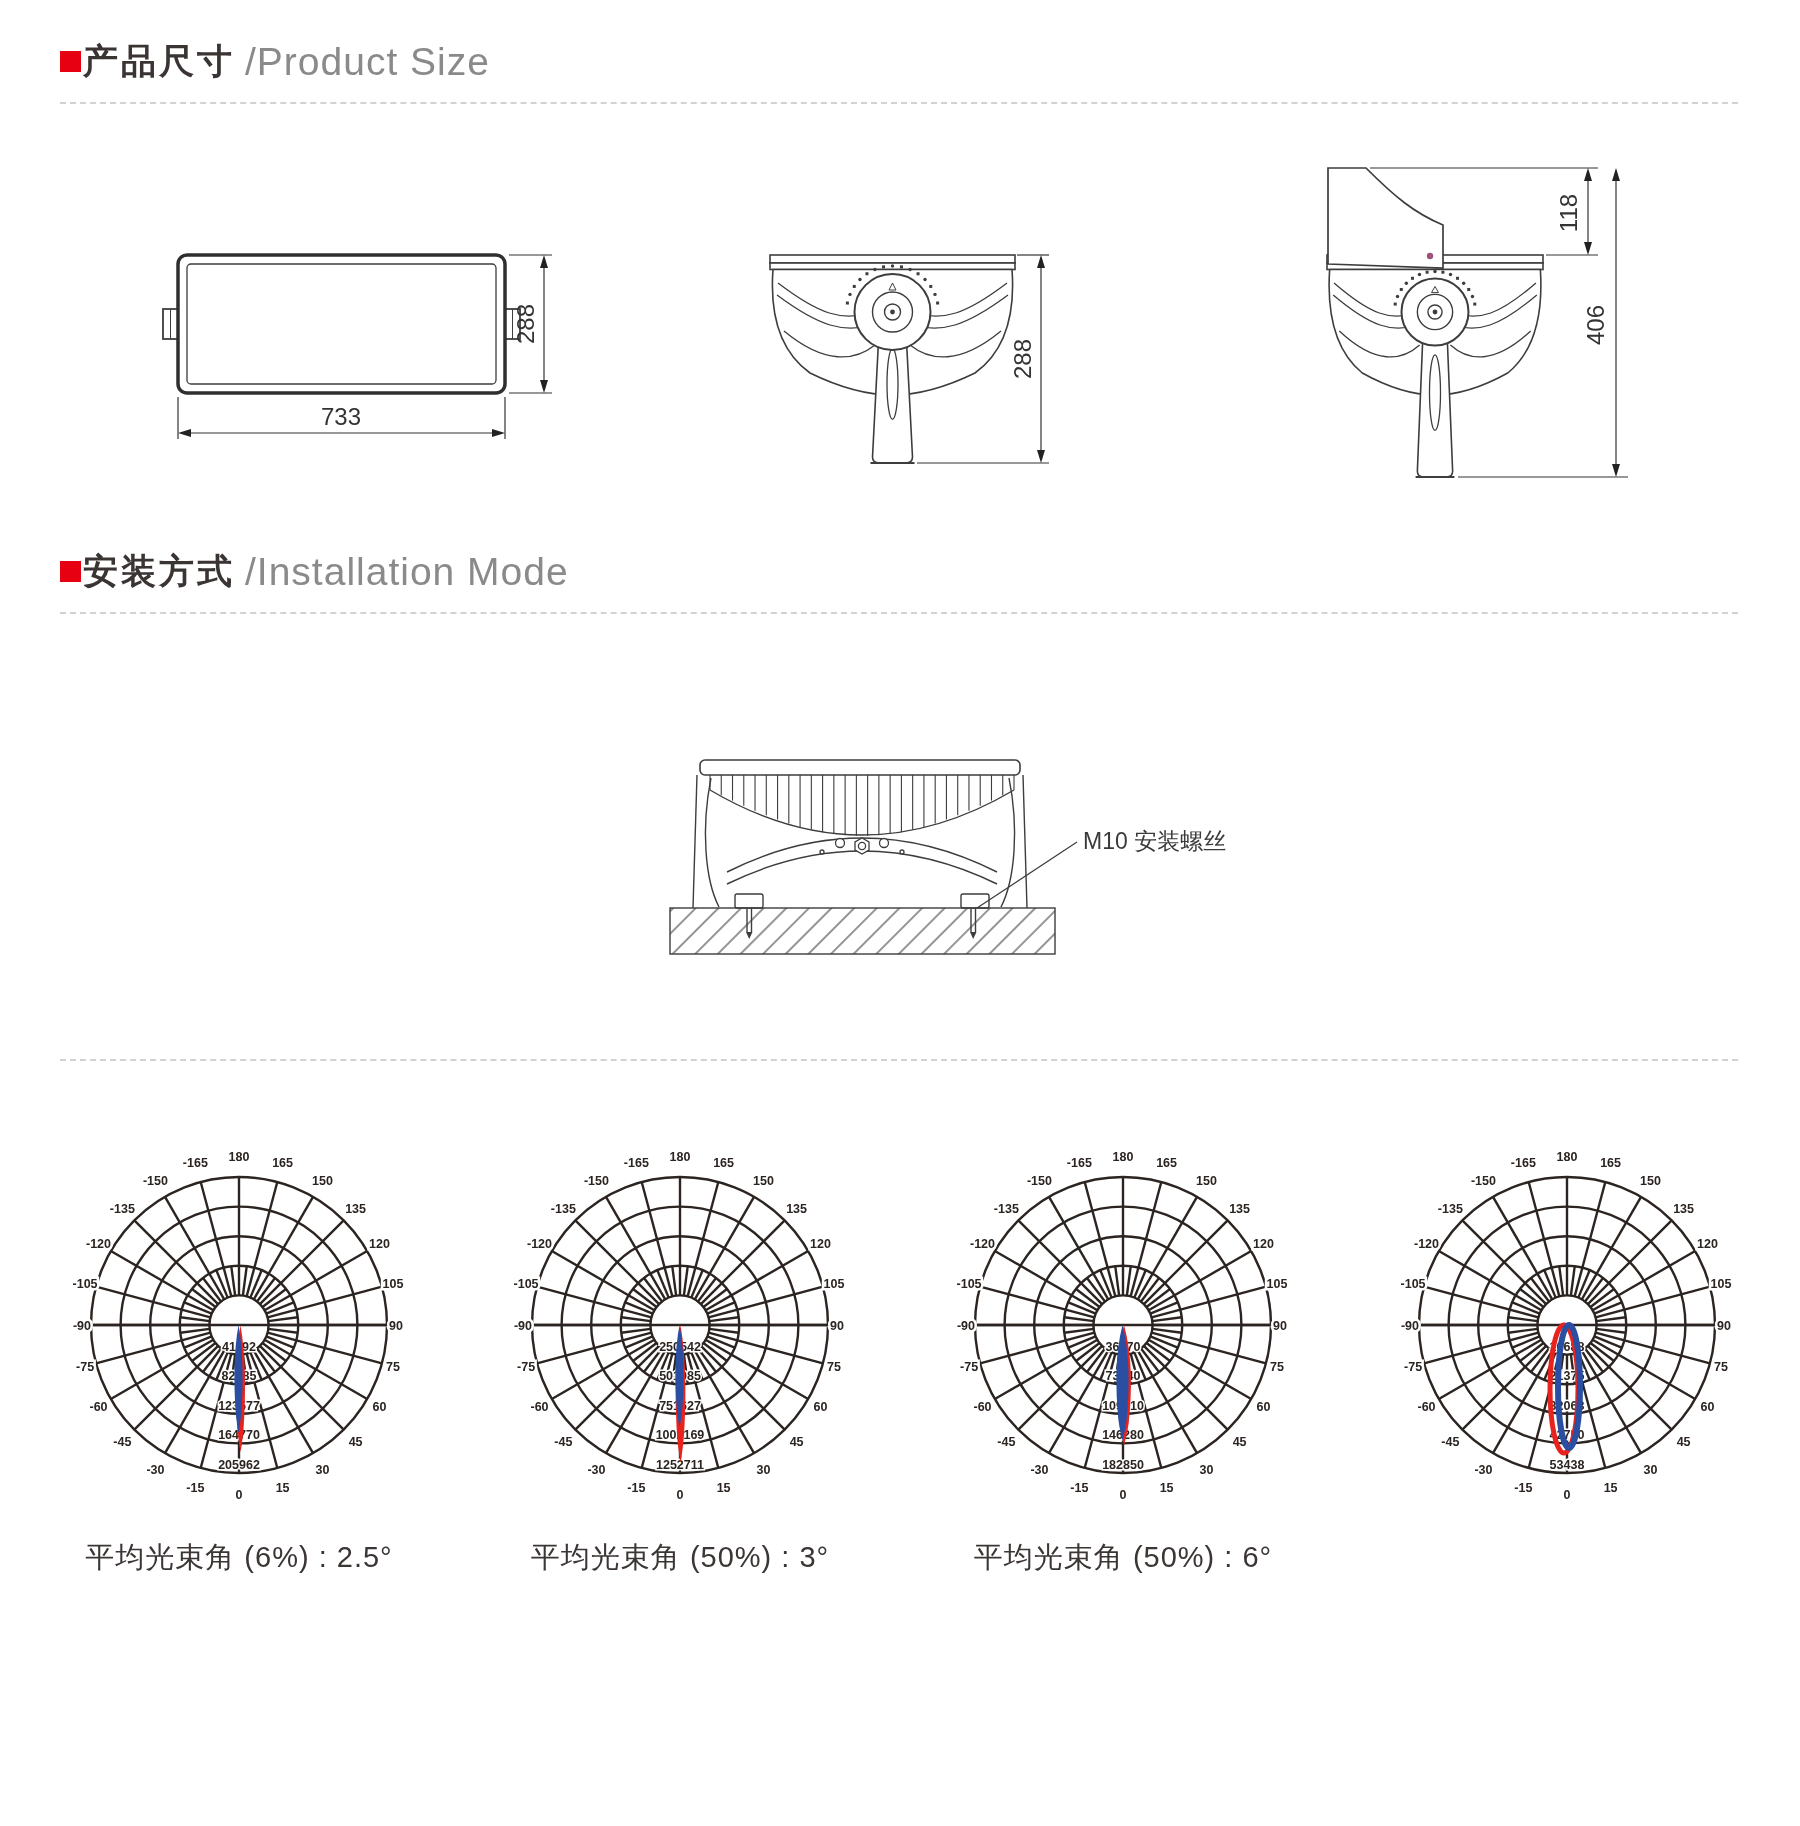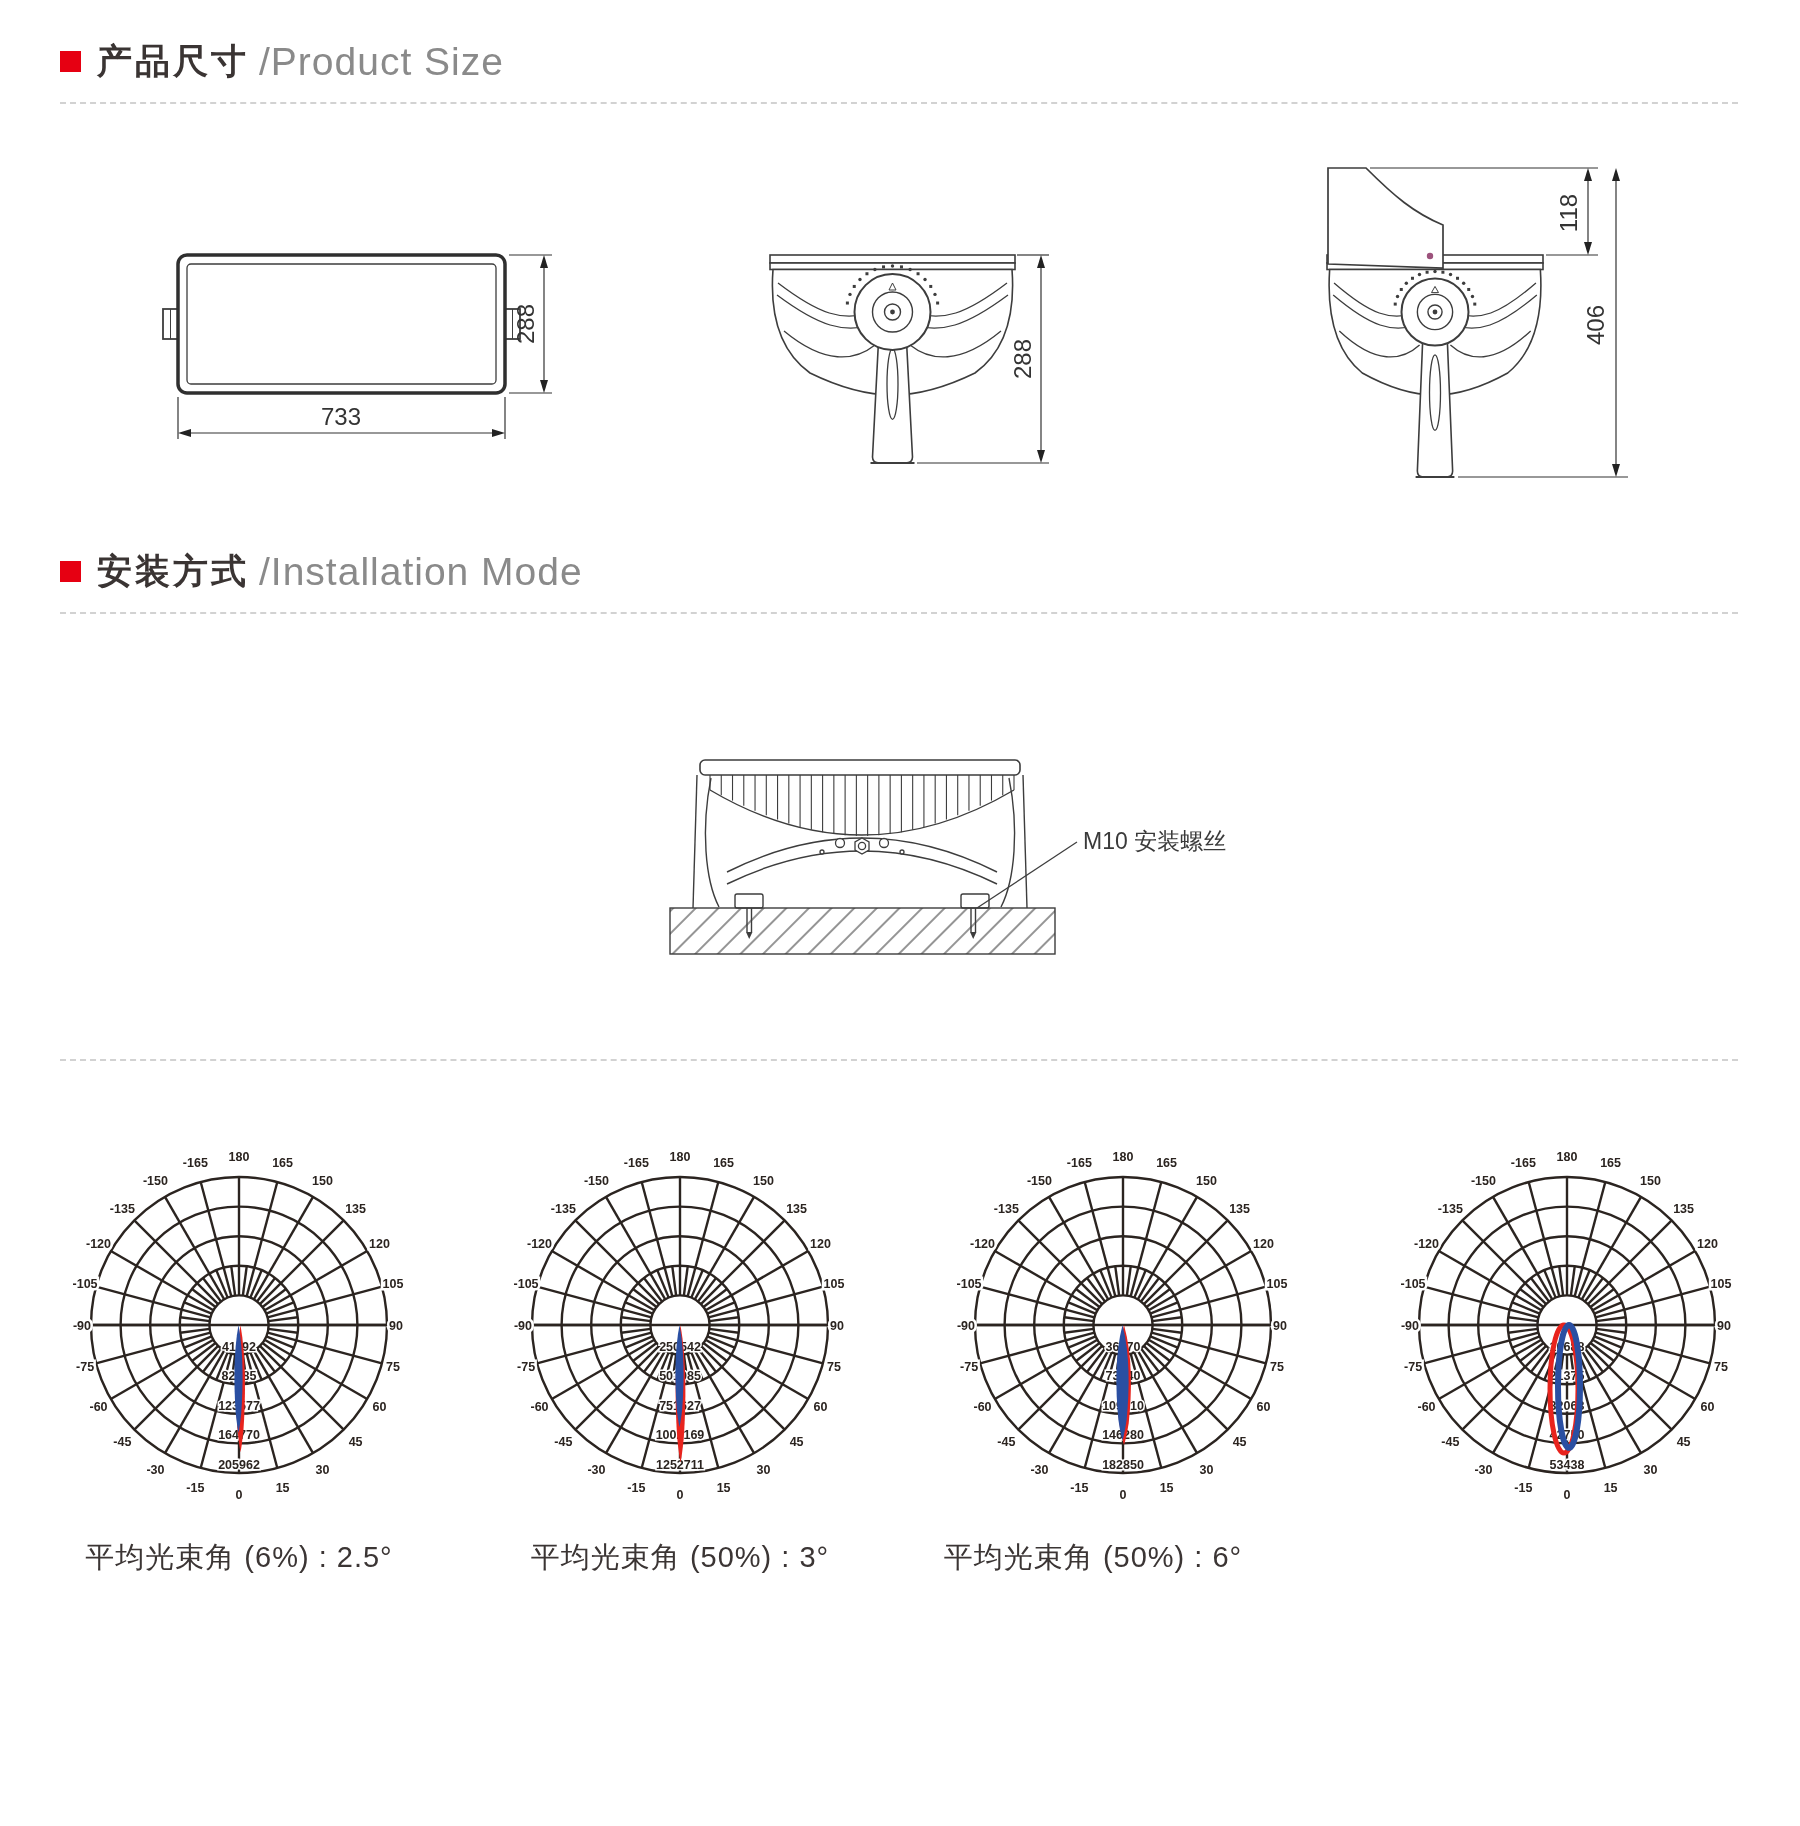--- a/index.html
+++ b/index.html
@@ -1,21 +1,21 @@
 <!DOCTYPE html>
 <html><head>
 <meta charset="utf-8">
 <style>
   html,body{margin:0;padding:0;background:#fff;}
   body{font-family:"Liberation Sans","DejaVu Sans",sans-serif;}
   .page{position:relative;width:1800px;height:1826px;background:#fff;overflow:hidden;}
   .sec{position:absolute;left:60px;right:62px;}
   .sec-header{display:flex;align-items:center;}
   .red-sq{width:21px;height:21px;background:#e60012;flex:0 0 auto;}
-  .zh{font-size:35px;font-weight:700;color:#3a3433;margin-left:16px;letter-spacing:3px;}
+  .zh{font-size:35px;font-weight:700;color:#3a3433;margin-left:2px;letter-spacing:3px;}
   .en{font-size:39px;font-weight:400;color:#8a8a8a;margin-left:10px;letter-spacing:1px;}
   .dash{margin-top:17px;border-top:2px dashed #d2d2d2;height:0;}
   .drawing{position:absolute;}
   svg text{font-family:"Liberation Sans","DejaVu Sans",sans-serif;}
   .dim-text{fill:#333;font-size:24px;}
   .beam-caption{position:absolute;top:1538px;width:440px;text-align:center;
     font-size:29px;font-weight:500;color:#3b3534;letter-spacing:1px;}
 </style>
 </head>
 <body>
@@ -614,15 +614,15 @@
       <text x="170" y="230.2" text-anchor="middle" font-size="12.5" font-weight="700" fill="#2b2420" style="paint-order:stroke;stroke:#ffffff;stroke-width:3px;">21375</text>
       <text x="170" y="259.8" text-anchor="middle" font-size="12.5" font-weight="700" fill="#2b2420" style="paint-order:stroke;stroke:#ffffff;stroke-width:3px;">32063</text>
       <text x="170" y="289.4" text-anchor="middle" font-size="12.5" font-weight="700" fill="#2b2420" style="paint-order:stroke;stroke:#ffffff;stroke-width:3px;">42750</text>
       <text x="170" y="319" text-anchor="middle" font-size="12.5" font-weight="700" fill="#2b2420" style="paint-order:stroke;stroke:#ffffff;stroke-width:3px;">53438</text>
       <ellipse cx="167" cy="239.01" rx="14" ry="64.01" fill="none" stroke="#e8231d" stroke-width="5"></ellipse>
       <ellipse cx="172" cy="236.42" rx="11" ry="61.419999999999995" fill="none" stroke="#2a4fa2" stroke-width="6"></ellipse>
     </svg>
 
   <div class="beam-caption" style="left:19px">平均光束角 (6%) : 2.5°</div>
   <div class="beam-caption" style="left:460px">平均光束角 (50%) : 3°</div>
-  <div class="beam-caption" style="left:873px">平均光束角 (50%) : 6°</div>
+  <div class="beam-caption" style="left:903px">平均光束角 (50%) : 6°</div>
 
 </div>
 
 </body></html>

